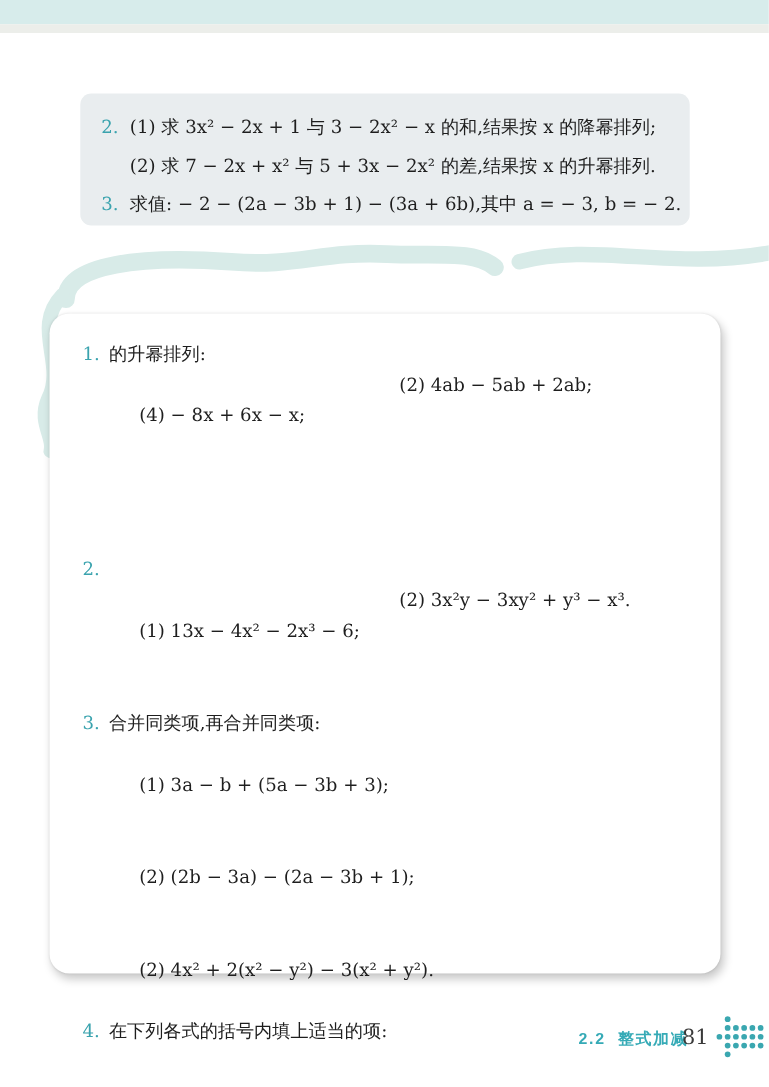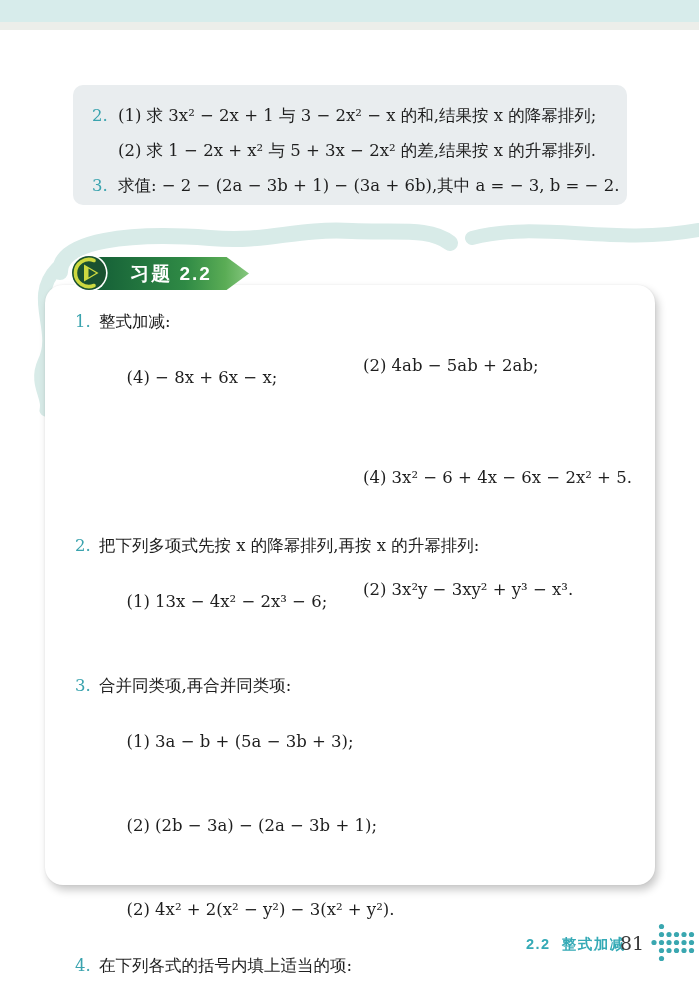--- a/index.html
+++ b/index.html
@@ -35,21 +35,21 @@
 
   
   .main-box{position:absolute;left:45px;top:285px;width:610px;height:600px;
     background:#ffffff;border-radius:18px;z-index:2;box-sizing:border-box;
     padding-top:23px;font-size:16.5px;
     box-shadow:3px 5px 9px rgba(0,0,0,.22),0 0 2px rgba(0,0,0,.08);}
   .row{position:relative;line-height:28px;white-space:pre-wrap;}
   .stem{display:flex;align-items:baseline;}
   .stem .num{flex:none;width:24px;margin-left:30px;color:#3aa3ae;}
   .sub{padding-left:50px;}
-  .sub .c2{position:absolute;left:318px;top:16px;}
+  .sub .c2{position:absolute;left:318px;top:0;}
 
   
   .footer{position:absolute;left:0;top:920px;width:699px;height:60px;}
   .f-section{position:absolute;left:526px;top:15px;font-family:"Liberation Sans",sans-serif;
     font-size:14.5px;font-weight:bold;color:#35aab6;letter-spacing:1.5px;white-space:pre;}
   .f-page{position:absolute;left:620px;top:12px;font-size:19px;color:#3a3a3a;}
   .f-dots{position:absolute;left:651px;top:3px;}
 </style>
 </head>
 <body>
@@ -64,58 +64,44 @@
     <path d="M472 238 C 540 220, 610 246, 699 230" stroke="#d8ebe8" stroke-width="14" fill="none" stroke-linecap="round"></path>
     <path d="M57 268 C 28 298, 60 330, 44 362 C 34 384, 50 398, 46 410" stroke="#d8ebe8" stroke-width="13" fill="none" stroke-linecap="round"></path>
   </svg>
 
   <section class="prev-box">
     <div class="pline">
       <span class="pnum">2.</span>
       <span>(1) 求 3x² − 2x + 1 与 3 − 2x² − x 的和,结果按 x 的降幂排列;</span>
     </div>
     <div class="pline cont">
-      <span>(2) 求 1 − 2x + x² 与 5 + 3x − 2x² 的差,结果按 x 的升幂排列.</span>
+      <span>(2) 求 7 − 2x + x² 与 5 + 3x − 2x² 的差,结果按 x 的升幂排列.</span>
     </div>
     <div class="pline">
       <span class="pnum">3.</span>
       <span>求值: − 2 − (2a − 3b + 1) − (3a + 6b),其中 a = − 3, b = − 2.</span>
     </div>
   </section>
 
-  <div class="banner">
-    <div class="banner-ribbon">
-      <span>习题 2.2</span>
-    </div>
-    <svg class="banner-icon" width="38" height="38" viewBox="0 0 38 38">
-      <circle cx="19" cy="19" r="18.6" fill="#ffffff"></circle>
-      <circle cx="19" cy="19" r="17" fill="#1a5130"></circle>
-      <path d="M24 6.5 A13.5 13.5 0 1 0 24 31.5" fill="none" stroke="#cdd940" stroke-width="3.6" stroke-linecap="round"></path>
-      <path d="M14 10.5 L28.5 19 L14 27.5 Z" fill="#cdd940"></path>
-      <path d="M18.5 14.5 L26 19 L18.5 23.5 Z" fill="#1a5130"></path>
-    </svg>
-  </div>
 
   <section class="main-box">
 
     <div class="row stem">
       <span class="num">1.</span>
-      <span>整式加减:</span>
+      <span>的升幂排列:</span>
     </div>
     <div class="row sub">
       <span class="c1">(4) − 8x + 6x − x;</span>
       <span class="c2">(2) 4ab − 5ab + 2ab;</span>
     </div>
     <div class="row sub">
-      <span class="c2">(4) 3x² − 6 + 4x − 6x − 2x² + 5.</span>
     </div>
 
     <div class="row stem">
       <span class="num">2.</span>
-      <span>把下列多项式先按 x 的降幂排列,再按 x 的升幂排列:</span>
     </div>
     <div class="row sub">
       <span class="c1">(1) 13x − 4x² − 2x³ − 6;</span>
       <span class="c2">(2) 3x²y − 3xy² + y³ − x³.</span>
     </div>
 
     <div class="row stem">
       <span class="num">3.</span>
       <span>合并同类项,再合并同类项:</span>
     </div>

